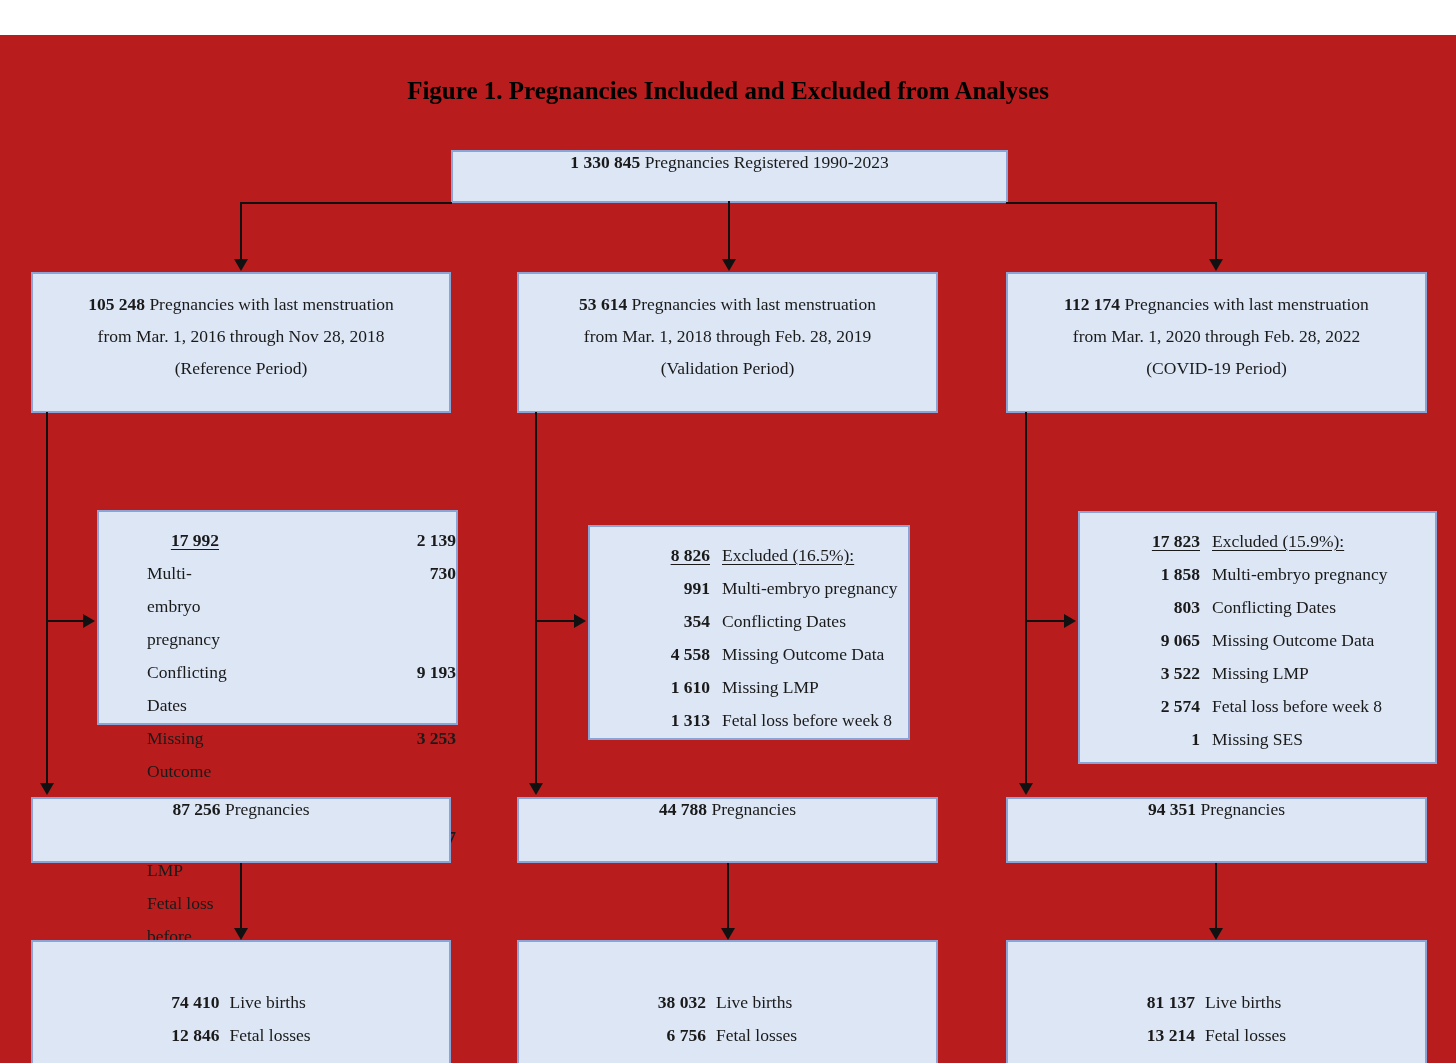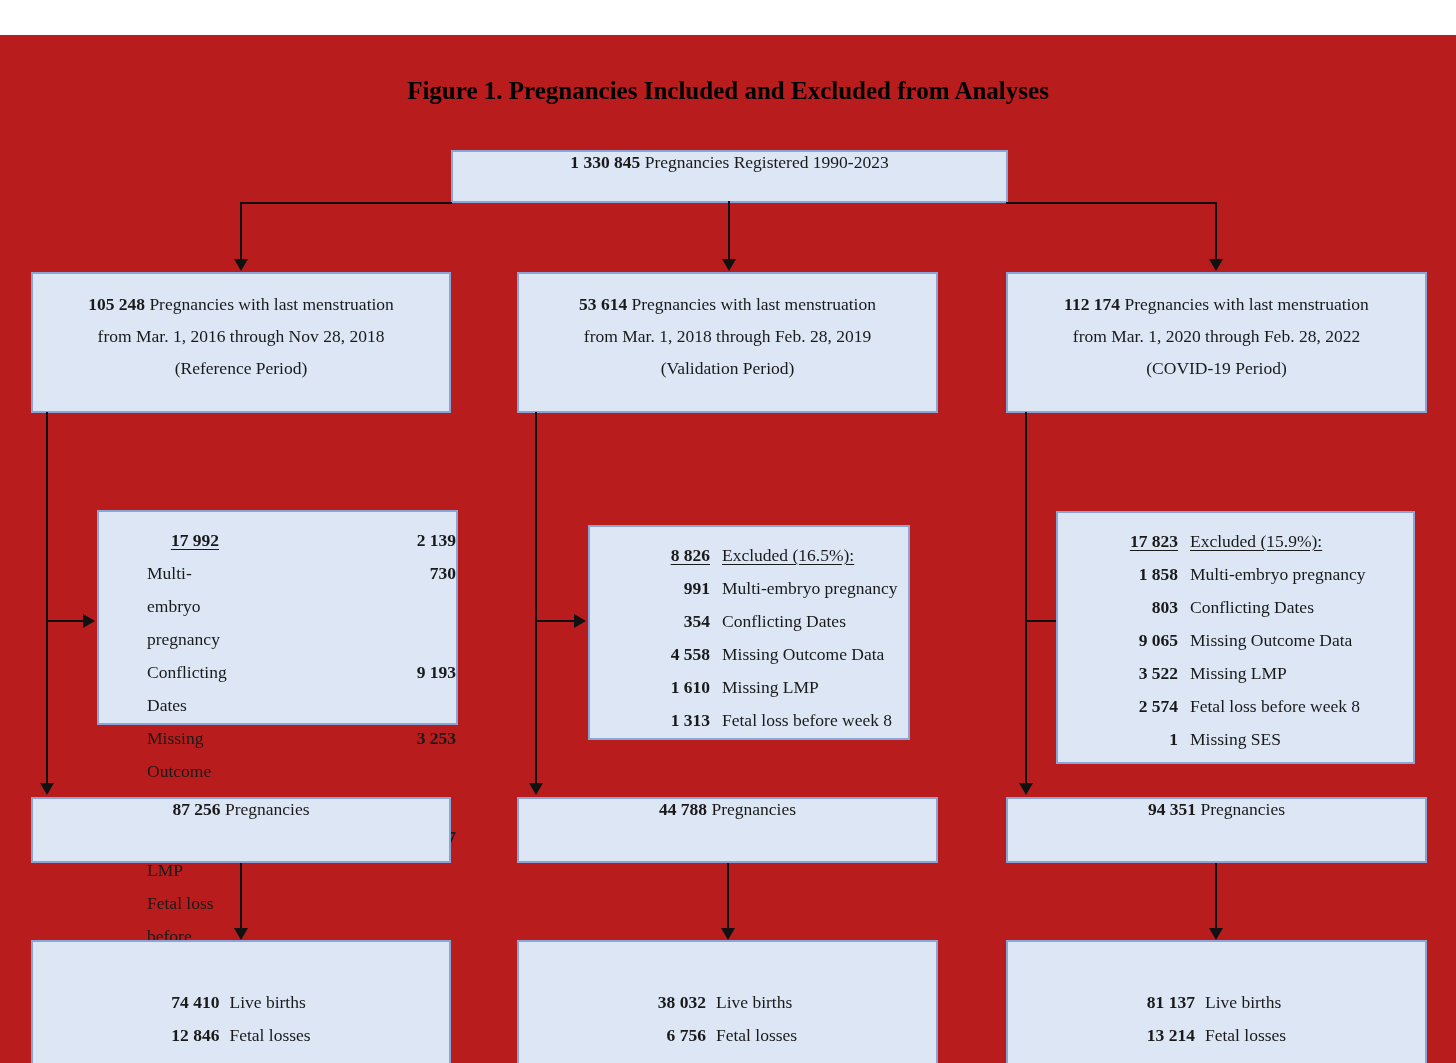--- a/index.html
+++ b/index.html
@@ -126,21 +126,21 @@
       <span class="num">354</span>
         <span>Conflicting Dates</span>
       <span class="num">4 558</span>
         <span>Missing Outcome Data</span>
       <span class="num">1 610</span>
         <span>Missing LMP</span>
       <span class="num">1 313</span>
         <span>Fetal loss before week 8</span>
     </div>
   </div>
-  <div class="box" style="left:1056px;top:476px;width:359px;height:253px;">
+  <div class="box" style="left:1078px;top:476px;width:359px;height:253px;">
     <div class="xgrid">
       <span class="num u">17 823</span>
         <span class="u">Excluded (15.9%):</span>
       <span class="num">1 858</span>
         <span>Multi-embryo pregnancy</span>
       <span class="num">803</span>
         <span>Conflicting Dates</span>
       <span class="num">9 065</span>
         <span>Missing Outcome Data</span>
       <span class="num">3 522</span>

